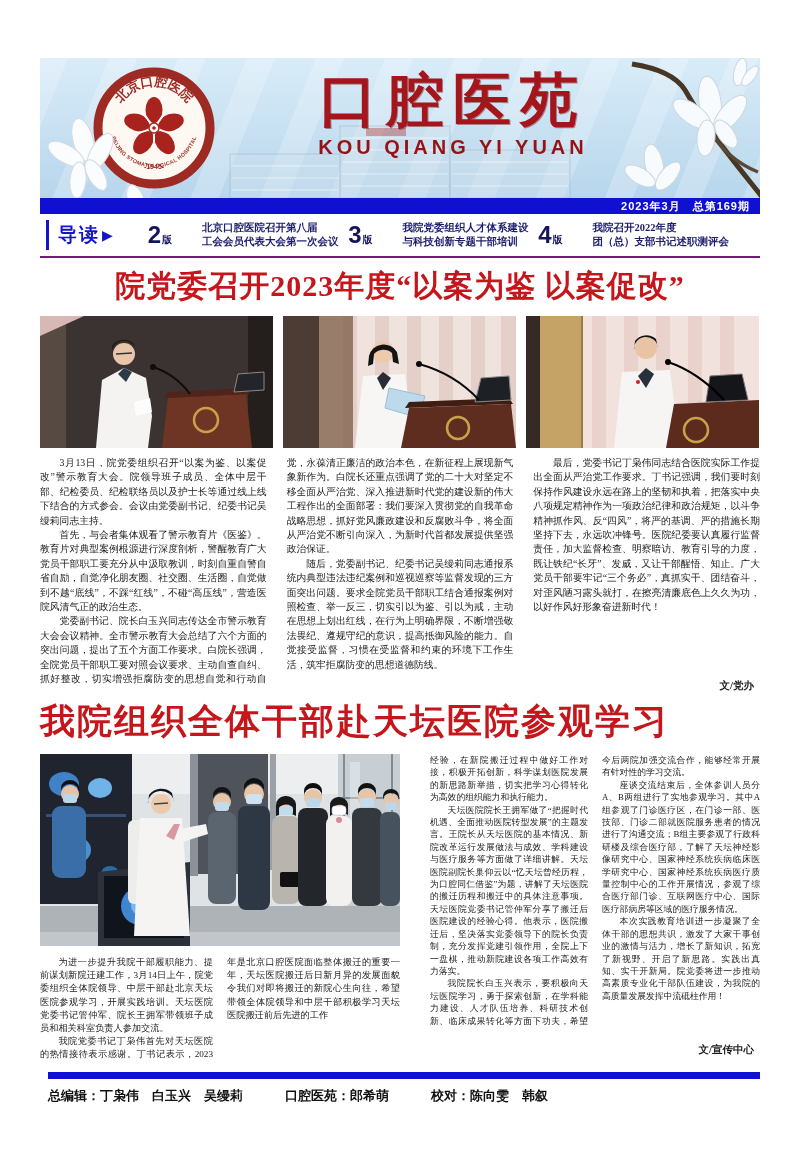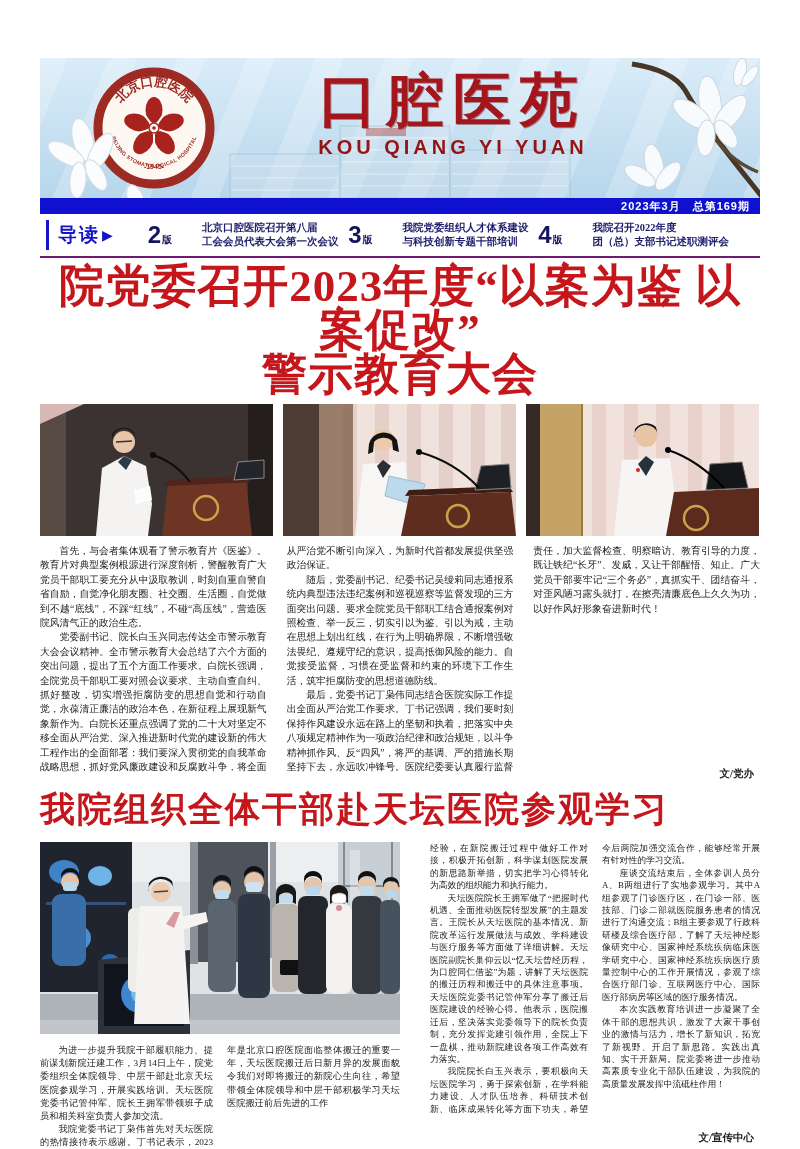--- a/index.html
+++ b/index.html
@@ -37,21 +37,21 @@
   .digest-arrow{color:#1414c8;font-size:14px;margin:0 0 0 2px;}
   .digest-items{flex:1;display:flex;justify-content:space-around;margin-left:30px;}
   .digest-item{display:flex;align-items:center;}
   .digest-num{font-size:24px;font-weight:bold;color:#15155e;line-height:24px;
     font-family:"Liberation Sans","DejaVu Sans",sans-serif;}
   .digest-ban{font-size:10px;font-weight:bold;color:#15155e;align-self:flex-end;margin:0 6px 2px 1px;}
   .digest-text{font-size:10.5px;font-weight:bold;color:#1d1d6b;line-height:1.3;margin-left:24px;}
 
   
   .headline1{margin-top:6px;text-align:center;color:#c5161c;font-weight:900;
-    font-size:45px;line-height:44px;letter-spacing:1px;}
+    font-size:30px;line-height:44px;letter-spacing:1px;}
   .headline2{margin-top:4px;text-align:left;color:#c5161c;font-weight:900;
     font-size:35px;line-height:48px;letter-spacing:2px;}
 
   
   .photos{margin-top:8px;display:flex;gap:10px;}
   .photos svg{display:block;}
 
   
   .art1-body{position:relative;margin-top:8px;height:238px;overflow:hidden;
     column-count:3;column-gap:20px;column-fill:auto;
@@ -197,21 +197,20 @@
       <div class="digest-item">
         <span class="digest-num">4</span>
         <span class="digest-ban">版</span>
         <span class="digest-text"><span>我院召开2022年度</span><br><span>团（总）支部书记述职测评会</span></span>
       </div>
     </div>
   </div>
 
   <div class="headline1">
     <div>院党委召开2023年度“以案为鉴 以案促改”</div>
-    <div>警示教育大会</div>
   </div>
 
   <div class="photos">
 
     <svg width="233" height="132" viewBox="0 0 233 132">
       <rect width="233" height="132" fill="#3b3331"></rect>
       <rect x="0" y="0" width="26" height="132" fill="#574a43"></rect>
       <rect x="208" y="0" width="25" height="132" fill="#241e1c"></rect>
       <polygon points="0,0 44,0 0,20" fill="#d8b8b4"></polygon>
       <g>
@@ -297,20 +296,21 @@
       </g>
       <g>
         <path d="M198,84 Q172,56 142,46" stroke="#000" stroke-width="2" fill="none"></path>
         <circle cx="142" cy="46" r="3" fill="#000"></circle>
       </g>
     </svg>
   </div>
 
   <div class="art1-wrap">
     <div class="art1-body">
+      <p>3月13日，院党委组织召开“以案为鉴、以案促改”警示教育大会。院领导班子成员、全体中层干部、纪检委员、纪检联络员以及护士长等通过线上线下结合的方式参会。会议由党委副书记、纪委书记吴缦莉同志主持。</p>
       <p>首先，与会者集体观看了警示教育片《医鉴》。教育片对典型案例根源进行深度剖析，警醒教育广大党员干部职工要充分从中汲取教训，时刻自重自警自省自励，自觉净化朋友圈、社交圈、生活圈，自觉做到不越“底线”，不踩“红线”，不碰“高压线”，营造医院风清气正的政治生态。</p>
       <p>党委副书记、院长白玉兴同志传达全市警示教育大会会议精神。全市警示教育大会总结了六个方面的突出问题，提出了五个方面工作要求。白院长强调，全院党员干部职工要对照会议要求、主动自查自纠、抓好整改，切实增强拒腐防变的思想自觉和行动自觉，永葆清正廉洁的政治本色，在新征程上展现新气象新作为。白院长还重点强调了党的二十大对坚定不移全面从严治党、深入推进新时代党的建设新的伟大工程作出的全面部署：我们要深入贯彻党的自我革命战略思想，抓好党风廉政建设和反腐败斗争，将全面从严治党不断引向深入，为新时代首都发展提供坚强政治保证。</p>
       <p>随后，党委副书记、纪委书记吴缦莉同志通报系统内典型违法违纪案例和巡视巡察等监督发现的三方面突出问题。要求全院党员干部职工结合通报案例对照检查、举一反三，切实引以为鉴、引以为戒，主动在思想上划出红线，在行为上明确界限，不断增强敬法畏纪、遵规守纪的意识，提高抵御风险的能力。自觉接受监督，习惯在受监督和约束的环境下工作生活，筑牢拒腐防变的思想道德防线。</p>
       <p>最后，党委书记丁枭伟同志结合医院实际工作提出全面从严治党工作要求。丁书记强调，我们要时刻保持作风建设永远在路上的坚韧和执着，把落实中央八项规定精神作为一项政治纪律和政治规矩，以斗争精神抓作风、反“四风”，将严的基调、严的措施长期坚持下去，永远吹冲锋号。医院纪委要认真履行监督责任，加大监督检查、明察暗访、教育引导的力度，既让铁纪“长牙”、发威，又让干部醒悟、知止。广大党员干部要牢记“三个务必”，真抓实干、团结奋斗，对歪风陋习露头就打，在擦亮清廉底色上久久为功，以好作风好形象奋进新时代！</p>
     </div>
     <div class="byline">文/党办</div>
   </div>
 
   <div class="headline2">我院组织全体干部赴天坛医院参观学习</div>
 

